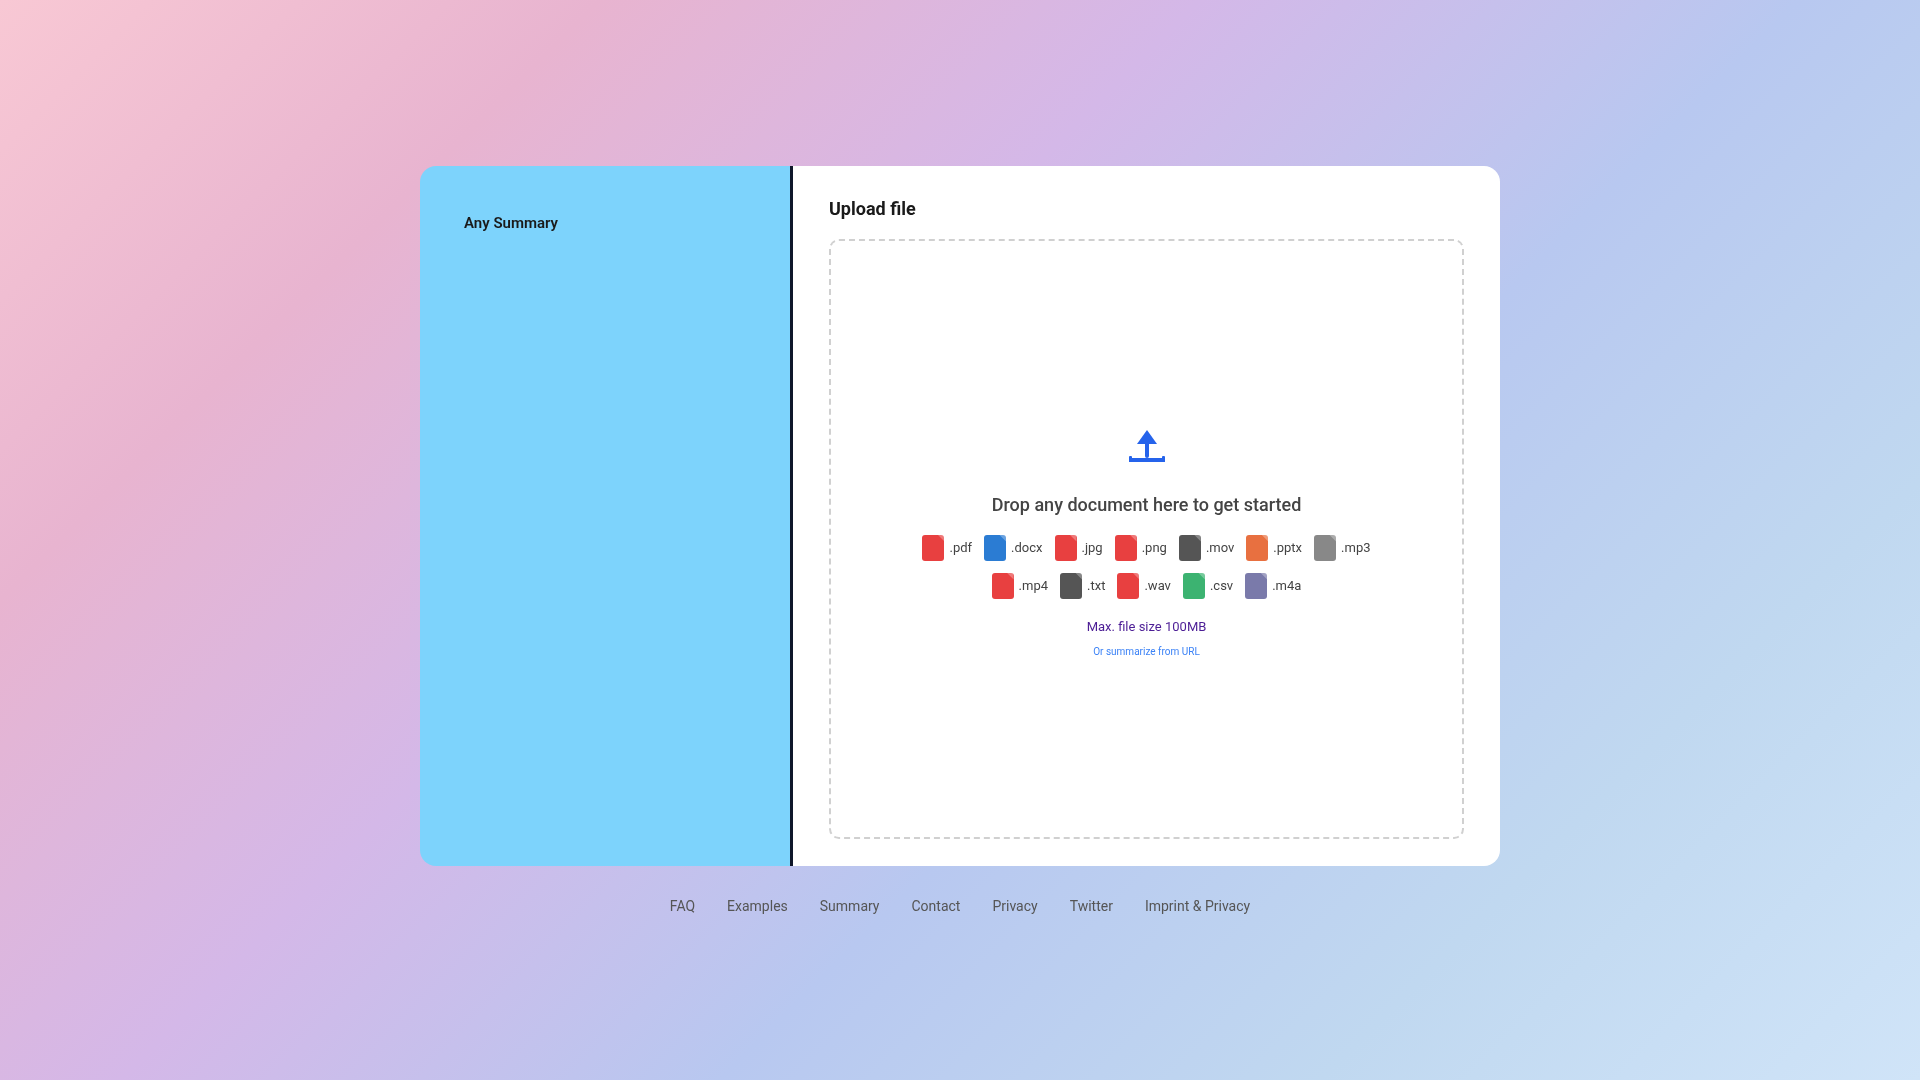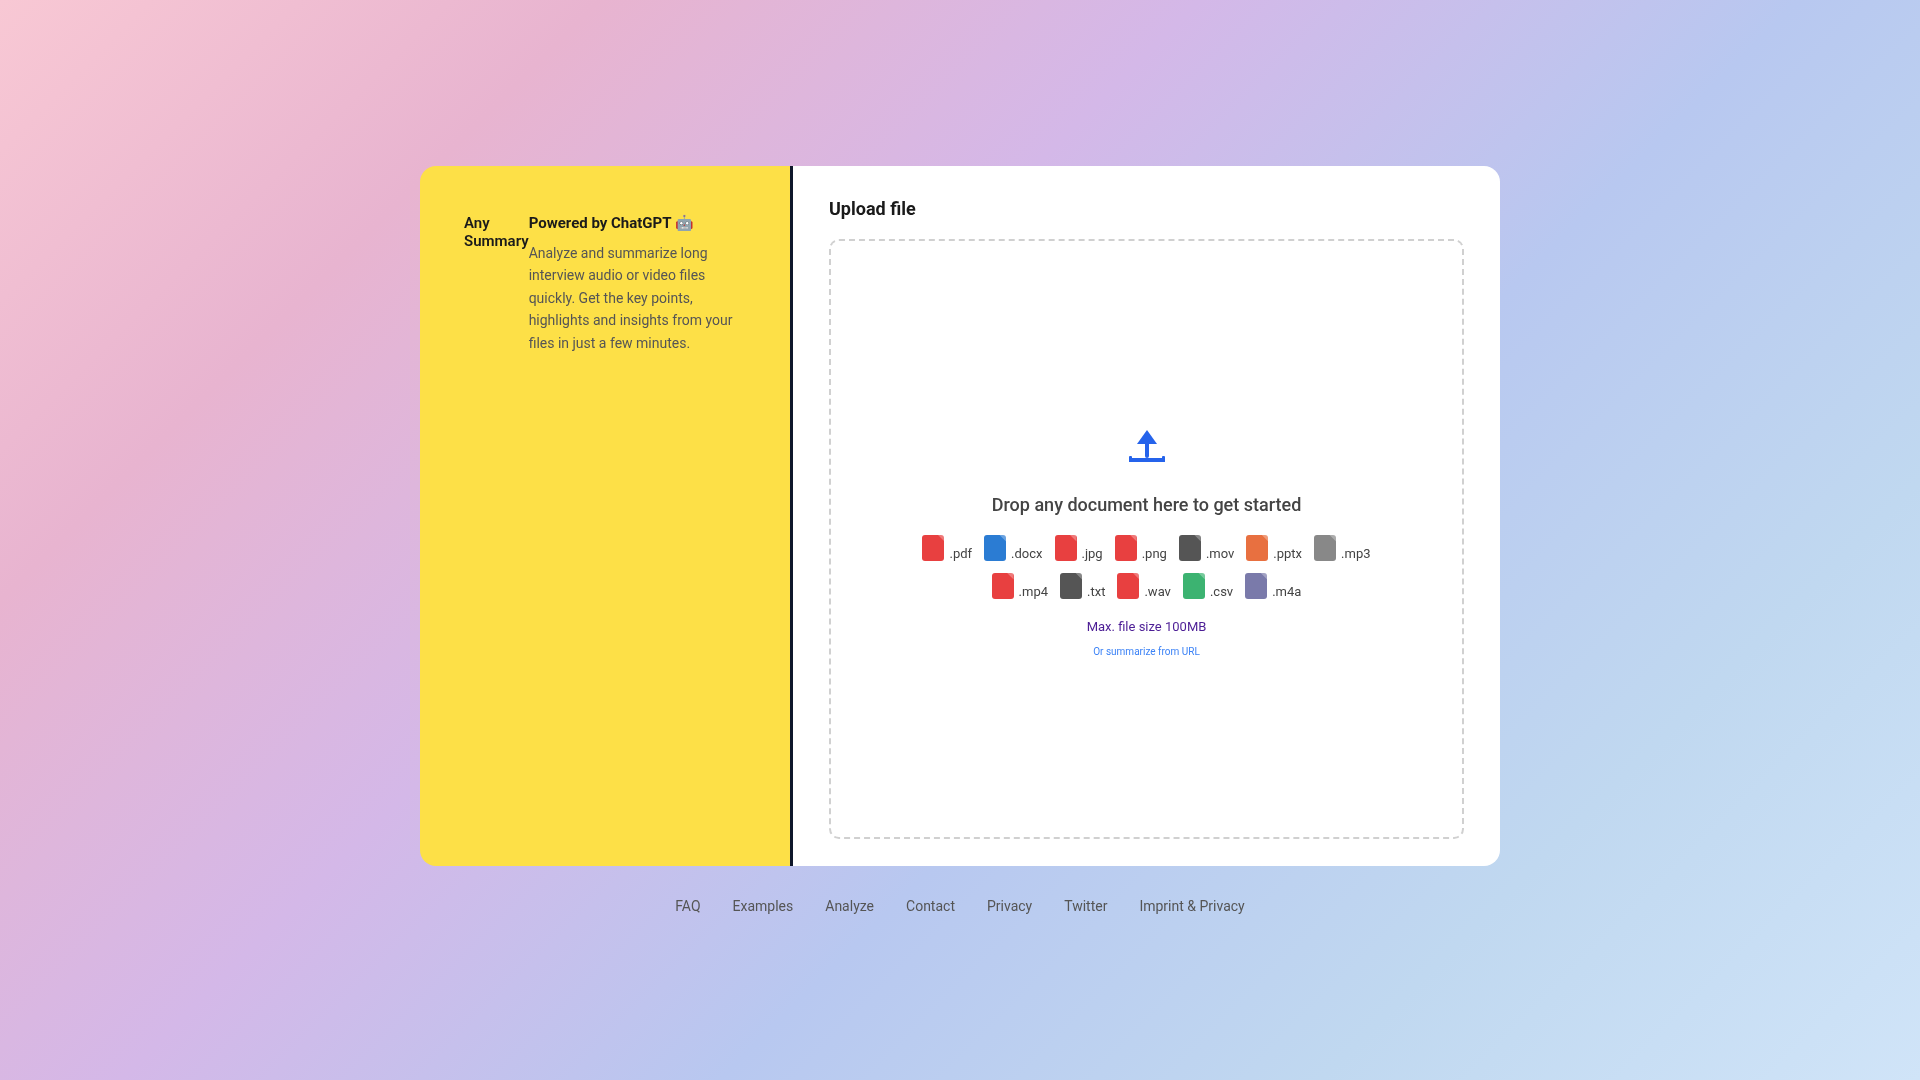--- a/index.html
+++ b/index.html
@@ -18,26 +18,27 @@
 
     .main-container {
       display: flex;
       gap: 0;
       width: 1080px;
       max-height: 700px;
     }
 
     
     .left-panel {
-      background: #fde047;
+      background: #7dd3fc;
       border-radius: 16px 0 0 16px;
       padding: 48px 44px;
       width: 370px;
       min-height: 690px;
       display: flex;
+      flex-direction: column;
     }
 
     .brand-name {
       font-size: 15px;
       font-weight: 600;
       color: #1a1a1a;
       margin-bottom: 16px;
     }
 
     .hero-title {
@@ -117,21 +118,21 @@
       display: flex;
       gap: 12px;
       margin-bottom: 12px;
       flex-wrap: wrap;
       justify-content: center;
       max-width: 600px;
     }
 
     .file-type-badge {
       display: flex;
-      align-items: flex-end;
+      align-items: center;
       gap: 5px;
       font-size: 13px;
       color: #444;
     }
 
     .file-icon {
       width: 22px;
       height: 26px;
       border-radius: 3px;
       display: flex;
@@ -199,27 +200,20 @@
     }
   </style>
 </head>
 <body>
 
 <div class="main-container">
 
   <div class="left-panel">
     <div class="brand-name">Any Summary</div>
 
-    <div class="feature-section">
-      <div class="feature-heading">
-        <span>Powered by ChatGPT</span>
-        <span>🤖</span>
-      </div>
-      <p class="feature-desc">Analyze and summarize long interview audio or video files quickly. Get the key points, highlights and insights from your files in just a few minutes.</p>
-    </div>
 
   </div>
 
   <div class="right-panel">
     <div class="upload-title">Upload file</div>
 
     <div class="drop-zone">
       <div class="upload-icon-container">
         <svg class="upload-icon-svg" viewBox="0 0 52 52" fill="none" xmlns="http://www.w3.org/2000/svg">
 
@@ -295,18 +289,18 @@
       <div class="max-size">Max. file size 100MB</div>
 
       <a class="url-link">Or summarize from URL</a>
     </div>
   </div>
 </div>
 
 <div class="footer">
   <a class="footer-link">FAQ</a>
   <a class="footer-link">Examples</a>
-  <a class="footer-link">Analyze</a>
+  <a class="footer-link">Summary</a>
   <a class="footer-link">Contact</a>
   <a class="footer-link">Privacy</a>
   <a class="footer-link">Twitter</a>
   <a class="footer-link">Imprint &amp; Privacy</a>
 </div>
 
 </body></html>

